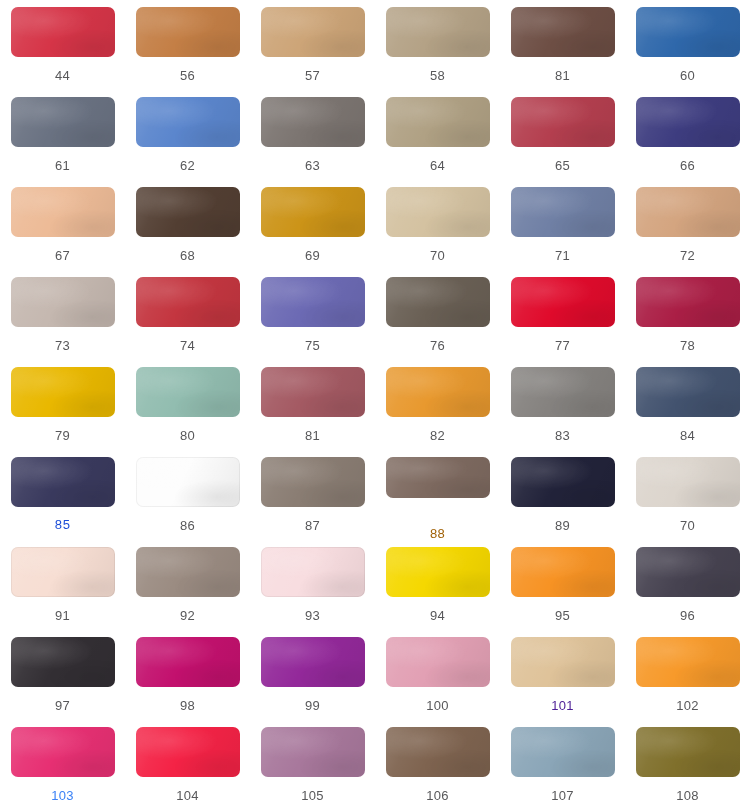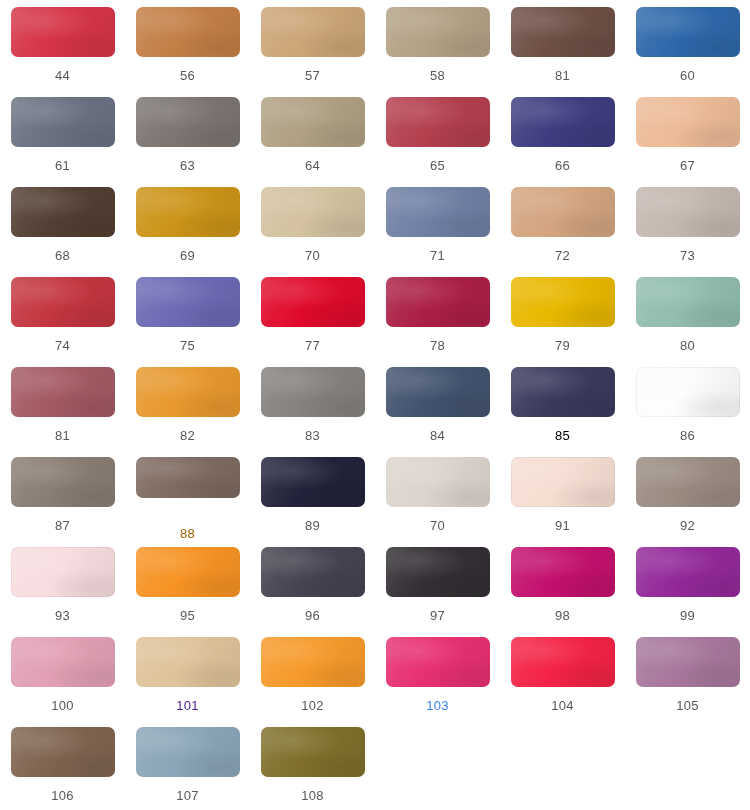--- a/index.html
+++ b/index.html
@@ -108,20 +108,24 @@
     </div>
     <div class="swatch-cell">
       <div class="swatch-chip" style="width: 104px; height: 50px; border-radius: 7px; background-color: rgb(47, 104, 171);"></div>
       <div class="swatch-label" style="color: rgb(88, 88, 90);">60</div>
     </div>
     <div class="swatch-cell">
       <div class="swatch-chip" style="width: 104px; height: 50px; border-radius: 7px; background-color: rgb(106, 114, 130);"></div>
       <div class="swatch-label" style="color: rgb(88, 88, 90);">61</div>
     </div>
     <div class="swatch-cell">
+      <div class="swatch-chip" style="width: 104px; height: 50px; border-radius: 7px; background-color: rgb(91, 134, 205);"></div>
+      <div class="swatch-label" style="color: rgb(88, 88, 90);">62</div>
+    </div>
+    <div class="swatch-cell">
       <div class="swatch-chip" style="width: 104px; height: 50px; border-radius: 7px; background-color: rgb(124, 117, 113);"></div>
       <div class="swatch-label" style="color: rgb(88, 88, 90);">63</div>
     </div>
     <div class="swatch-cell">
       <div class="swatch-chip" style="width: 104px; height: 50px; border-radius: 7px; background-color: rgb(176, 161, 132);"></div>
       <div class="swatch-label" style="color: rgb(88, 88, 90);">64</div>
     </div>
     <div class="swatch-cell">
       <div class="swatch-chip" style="width: 104px; height: 50px; border-radius: 7px; background-color: rgb(180, 63, 79);"></div>
       <div class="swatch-label" style="color: rgb(88, 88, 90);">65</div>
@@ -160,20 +164,24 @@
     </div>
     <div class="swatch-cell">
       <div class="swatch-chip" style="width: 104px; height: 50px; border-radius: 7px; background-color: rgb(196, 54, 64);"></div>
       <div class="swatch-label" style="color: rgb(88, 88, 90);">74</div>
     </div>
     <div class="swatch-cell">
       <div class="swatch-chip" style="width: 104px; height: 50px; border-radius: 7px; background-color: rgb(108, 106, 180);"></div>
       <div class="swatch-label" style="color: rgb(88, 88, 90);">75</div>
     </div>
     <div class="swatch-cell">
+      <div class="swatch-chip" style="width: 104px; height: 50px; border-radius: 7px; background-color: rgb(106, 96, 85);"></div>
+      <div class="swatch-label" style="color: rgb(88, 88, 90);">76</div>
+    </div>
+    <div class="swatch-cell">
       <div class="swatch-chip" style="width: 104px; height: 50px; border-radius: 7px; background-color: rgb(224, 11, 44);"></div>
       <div class="swatch-label" style="color: rgb(88, 88, 90);">77</div>
     </div>
     <div class="swatch-cell">
       <div class="swatch-chip" style="width: 104px; height: 50px; border-radius: 7px; background-color: rgb(171, 31, 70);"></div>
       <div class="swatch-label" style="color: rgb(88, 88, 90);">78</div>
     </div>
     <div class="swatch-cell">
       <div class="swatch-chip" style="width: 104px; height: 50px; border-radius: 7px; background-color: rgb(233, 184, 0);"></div>
       <div class="swatch-label" style="color: rgb(88, 88, 90);">79</div>
@@ -193,21 +201,21 @@
     <div class="swatch-cell">
       <div class="swatch-chip" style="width: 104px; height: 50px; border-radius: 7px; background-color: rgb(133, 130, 127);"></div>
       <div class="swatch-label" style="color: rgb(88, 88, 90);">83</div>
     </div>
     <div class="swatch-cell">
       <div class="swatch-chip" style="width: 104px; height: 50px; border-radius: 7px; background-color: rgb(67, 83, 111);"></div>
       <div class="swatch-label" style="color: rgb(88, 88, 90);">84</div>
     </div>
     <div class="swatch-cell">
       <div class="swatch-chip" style="width: 104px; height: 50px; border-radius: 7px; background-color: rgb(58, 58, 94);"></div>
-      <div class="swatch-label" style="color: #000000;">85</div>
+      <div class="swatch-label" style="color: #1d4ed8; font-family: Liberation Mono, monospace;">85</div>
     </div>
     <div class="swatch-cell">
       <div class="swatch-chip is-light" style="width: 104px; height: 50px; border-radius: 7px; background-color: rgb(253, 253, 253);"></div>
       <div class="swatch-label" style="color: rgb(88, 88, 90);">86</div>
     </div>
     <div class="swatch-cell">
       <div class="swatch-chip" style="width: 104px; height: 50px; border-radius: 7px; background-color: rgb(138, 125, 115);"></div>
       <div class="swatch-label" style="color: rgb(88, 88, 90);">87</div>
     </div>
     <div class="swatch-cell">
@@ -228,20 +236,24 @@
     </div>
     <div class="swatch-cell">
       <div class="swatch-chip" style="width: 104px; height: 50px; border-radius: 7px; background-color: rgb(155, 140, 130);"></div>
       <div class="swatch-label" style="color: rgb(88, 88, 90);">92</div>
     </div>
     <div class="swatch-cell">
       <div class="swatch-chip is-light" style="width: 104px; height: 50px; border-radius: 7px; background-color: rgb(248, 221, 224);"></div>
       <div class="swatch-label" style="color: rgb(88, 88, 90);">93</div>
     </div>
     <div class="swatch-cell">
+      <div class="swatch-chip" style="width: 104px; height: 50px; border-radius: 7px; background-color: rgb(245, 216, 0);"></div>
+      <div class="swatch-label" style="color: rgb(88, 88, 90);">94</div>
+    </div>
+    <div class="swatch-cell">
       <div class="swatch-chip" style="width: 104px; height: 50px; border-radius: 7px; background-color: rgb(247, 147, 36);"></div>
       <div class="swatch-label" style="color: rgb(88, 88, 90);">95</div>
     </div>
     <div class="swatch-cell">
       <div class="swatch-chip" style="width: 104px; height: 50px; border-radius: 7px; background-color: rgb(71, 67, 81);"></div>
       <div class="swatch-label" style="color: rgb(88, 88, 90);">96</div>
     </div>
     <div class="swatch-cell">
       <div class="swatch-chip" style="width: 104px; height: 50px; border-radius: 7px; background-color: rgb(51, 47, 52);"></div>
       <div class="swatch-label" style="color: rgb(88, 88, 90);">97</div>

